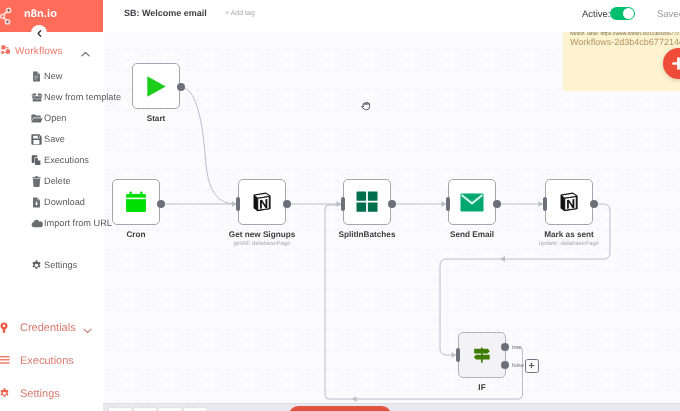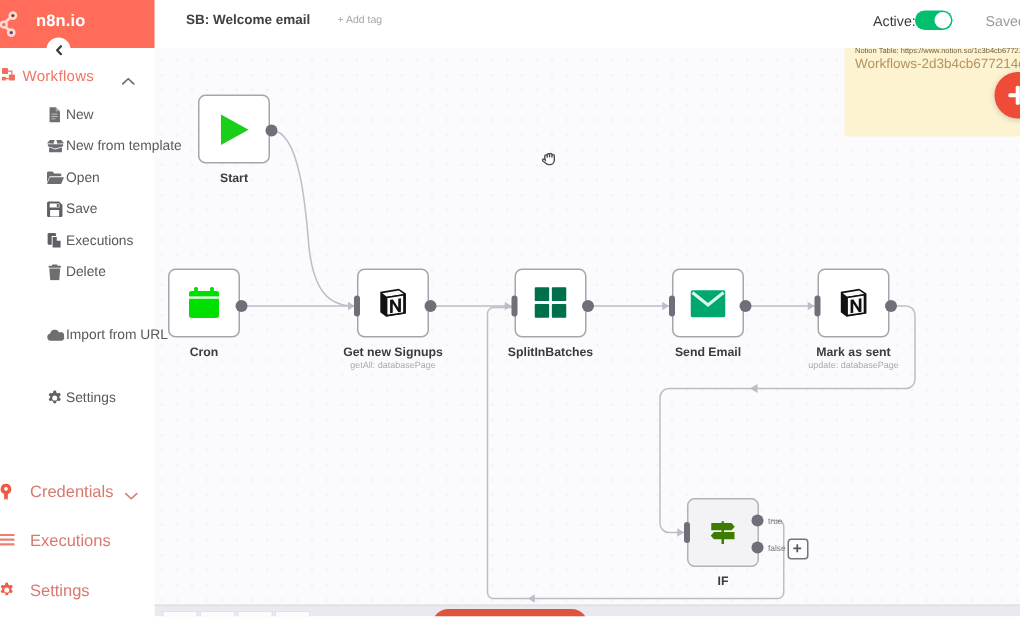--- a/index.html
+++ b/index.html
@@ -158,20 +158,31 @@
             <path d="M4.3 3.5 h3.3 v3.0 h3.0 v5.4 h-6.3 z" fill="#5e5f64"></path>
           </svg></span>
     <span class="lbl">Executions</span>
   </div>
   <div class="sb-item" style="top:175px">
     <span class="ic"><svg viewBox="0 0 12 13" width="11" height="11">
             <path d="M4.2 0.4 h3.6 l.5 1 h2.5 v1.5 h-9.6 v-1.5 h2.5 z" fill="#6d6e72"></path>
             <path d="M1.7 3.6 h8.6 l-.7 8.6 a.8.8 0 0 1 -.8.7 h-5.6 a.8.8 0 0 1 -.8-.7 z" fill="#6d6e72"></path>
           </svg></span>
     <span class="lbl">Delete</span>
+  </div>
+  <div class="sb-item" style="top:196px">
+    <span class="ic"><svg viewBox="0 0 12 14" width="11" height="11">
+            <path d="M1.6 0.6 h5.2 l3.6 3.5 v9.3 h-8.8 z" fill="#6d6e72"></path>
+            <path d="M6.8 0.6 v3.5 h3.6 z" fill="#a9aaae"></path>
+            <g fill="#fff">
+              <rect x="5.4" y="5.6" width="1.3" height="3.6"></rect>
+              <path d="M3.9 8.3 L6.05 10.8 L8.2 8.3 z"></path>
+            </g>
+          </svg></span>
+    <span class="lbl">Download</span>
   </div>
   <div class="sb-item" style="top:217px">
     <span class="ic"><svg viewBox="0 0 16 11" width="12" height="11">
             <path d="M3.6 10.4 A3.3 3.3 0 0 1 3.3 3.9 A4.2 4.2 0 0 1 11.3 3.1 A2.9 2.9 0 0 1 15.6 6.3 A3 3 0 0 1 12.6 10.4 z" fill="#6d6e72"></path>
           </svg></span>
     <span class="lbl">Import from URL</span>
   </div>
   <div class="sb-item" style="top:259px">
     <span class="ic"><svg viewBox="0 0 13 13" width="11" height="11">
             <path d="M6.5 0.4 l1 .2 .3 1.5 a4.3 4.3 0 0 1 1 .6 l1.5-.5 1 1.7 -1.2 1 a4.3 4.3 0 0 1 0 1.2 l1.2 1 -1 1.7 -1.5-.5 a4.3 4.3 0 0 1 -1 .6 l-.3 1.5 h-2 l-.3-1.5 a4.3 4.3 0 0 1 -1-.6 l-1.5 .5 -1-1.7 1.2-1 a4.3 4.3 0 0 1 0-1.2 l-1.2-1 1-1.7 1.5 .5 a4.3 4.3 0 0 1 1-.6 l.3-1.5 z" fill="#5f6064"></path>

